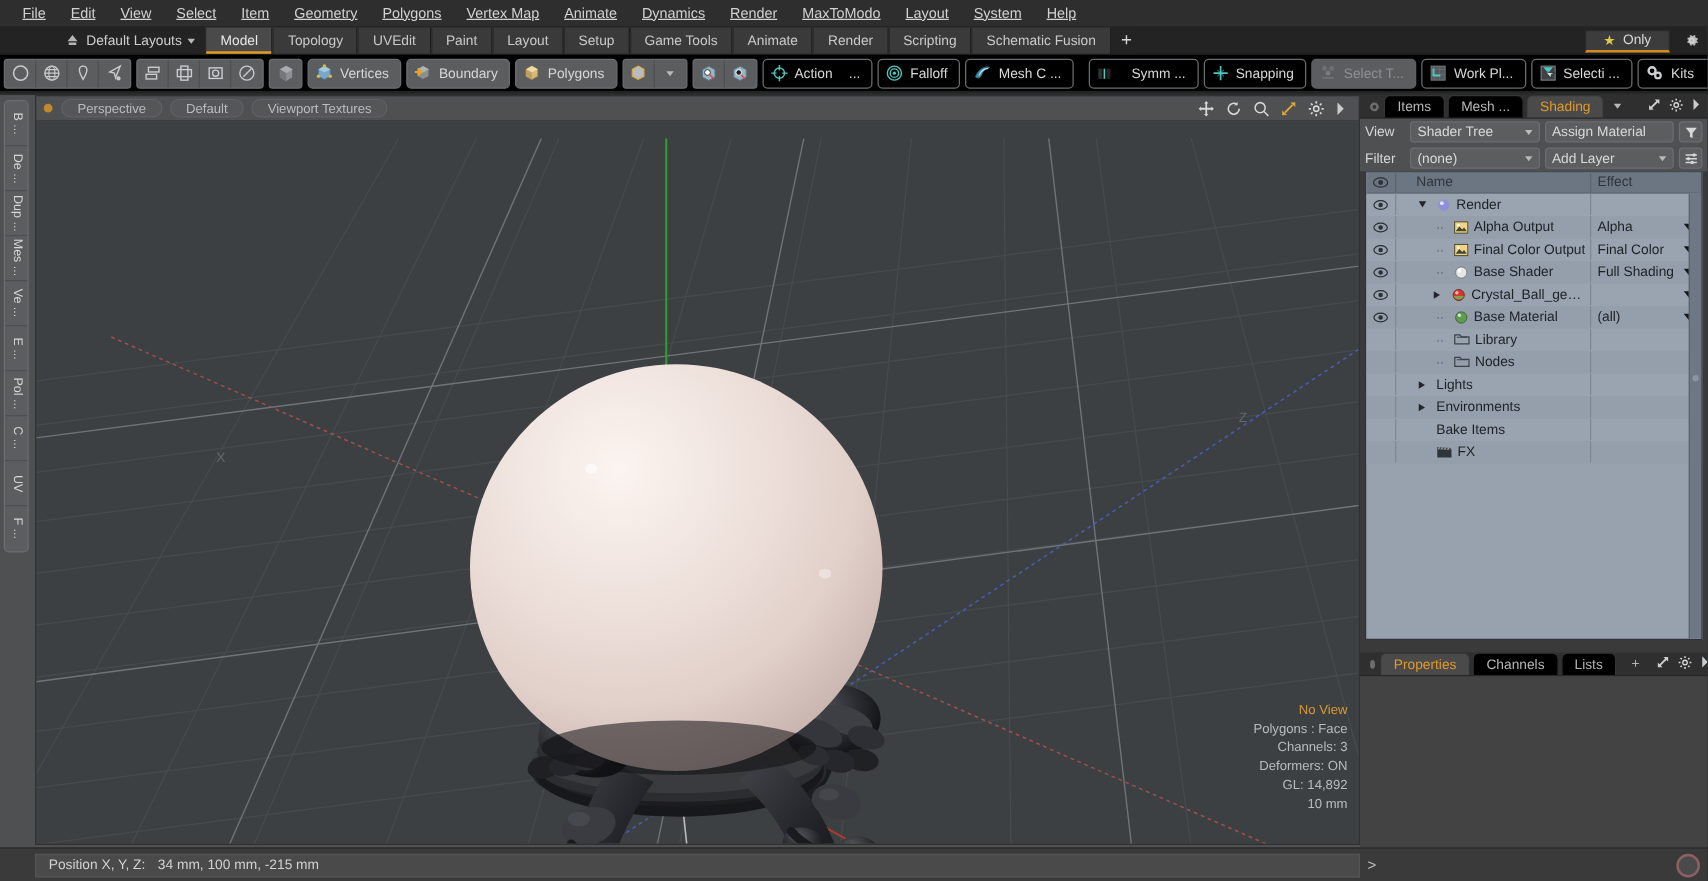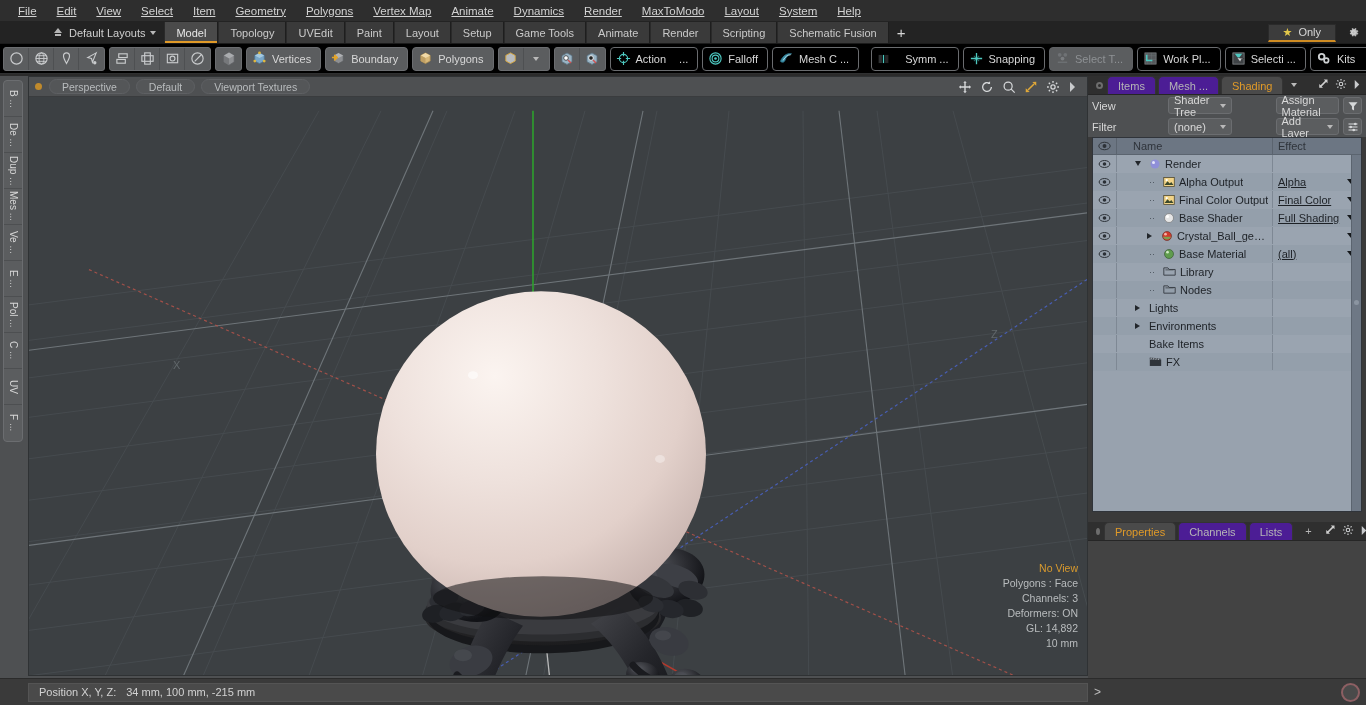--- a/index.html
+++ b/index.html
@@ -132,30 +132,30 @@
   #rightpanel{
     position:absolute; right:0; top:0; width:278px; bottom:0; background:#3a3a3a;
   }
   .ptabrow{
     height:19px; background:#2f2f2f; display:flex; align-items:stretch; padding-left:4px;
     border-bottom:1px solid #262626;
   }
   .ptabrow .pdot{ width:7px;height:7px;border-radius:50%; border:2px solid #6d6d6d; align-self:center; margin:0 4px; }
   .ptab{
     padding:0 10px; display:flex; align-items:center; font-size:11px; color:#b6b6b6;
-    background:#4c1d95; border-radius:5px 5px 0 0; margin-right:2px; border:1px solid #343434; border-bottom:none;
+    background:#000000; border-radius:5px 5px 0 0; margin-right:2px; border:1px solid #343434; border-bottom:none;
   }
   .ptab.active{ background:#4a4a4a; color:#e09a28; }
   .ptabicons{ margin-left:auto; display:flex; align-items:center; gap:6px; padding-right:5px; color:#cfcfcf; }
 
   .prow{ display:flex; align-items:center; gap:4px; padding:2px 4px; background:#4e5052; }
   .plabel{ color:#d7d7d7; font-size:11px; width:32px; }
   .pselect{
     flex:1; height:17px; background:#5b5d5f; border:1px solid #6b6d70; border-radius:3px;
-    display:flex; align-items:center; padding:0 5px; color:#d9d9d9; font-size:11px; position:relative;margin-left:40px;
+    display:flex; align-items:center; padding:0 5px; color:#d9d9d9; font-size:11px; position:relative;
   }
   .pselect .cr{ margin-left:auto; }
   .psq{
     width:19px;height:17px; background:#5b5d5f; border:1px solid #6b6d70; border-radius:3px;
     display:flex; align-items:center; justify-content:center;
   }
 
   
   #tree{
     position:absolute; left:4px; right:4px; top:61px; height:375px;
@@ -169,21 +169,21 @@
   .th-name{ flex:1; display:flex; align-items:center; padding-left:16px; border-right:1px solid #5b646f; color:#2f343b; }
   .th-eff{ width:88px; display:flex; align-items:center; padding-left:5px; color:#2f343b; }
   .trow{
     display:flex; height:18px; align-items:stretch; font-size:11px; color:#1d2126;
     border-bottom:1px solid transparent;
   }
   .trow:nth-child(odd){ background:#9aa4b0; }
   .trow:nth-child(even){ background:#949fab; }
   .t-eye{ width:24px; display:flex; align-items:center; justify-content:center; border-right:1px solid #7e8894; }
   .t-name{ flex:1; display:flex; align-items:center; gap:4px; border-right:1px solid #7e8894; padding-right:2px; overflow:hidden; white-space:nowrap;}
-  .t-eff{ width:88px; display:flex; align-items:center; padding-left:5px; color:#1d2126; position:relative;text-decoration:underline; }
+  .t-eff{ width:88px; display:flex; align-items:center; padding-left:5px; color:#1d2126; position:relative; }
   .t-eff .cr{ position:absolute; right:6px; }
   .ind{ display:inline-block; }
   .tri{ width:0;height:0;border-left:5px solid #22262b;border-top:3.5px solid transparent;border-bottom:3.5px solid transparent; }
   .tri-d{ width:0;height:0;border-top:5px solid #22262b;border-left:3.5px solid transparent;border-right:3.5px solid transparent; }
   .caret-b{ display:inline-block; width:0;height:0;border-left:4.5px solid transparent;border-right:4.5px solid transparent;border-top:5px solid #14171a; }
   #treescroll{
     position:absolute; right:0; top:17px; bottom:0; width:10px; background:#6e7885; border-left:1px solid #5b646f;
   }
   #treescroll .grip{ width:5px;height:5px;border-radius:50%; background:#8b95a1; margin:145px auto 0; }
 

